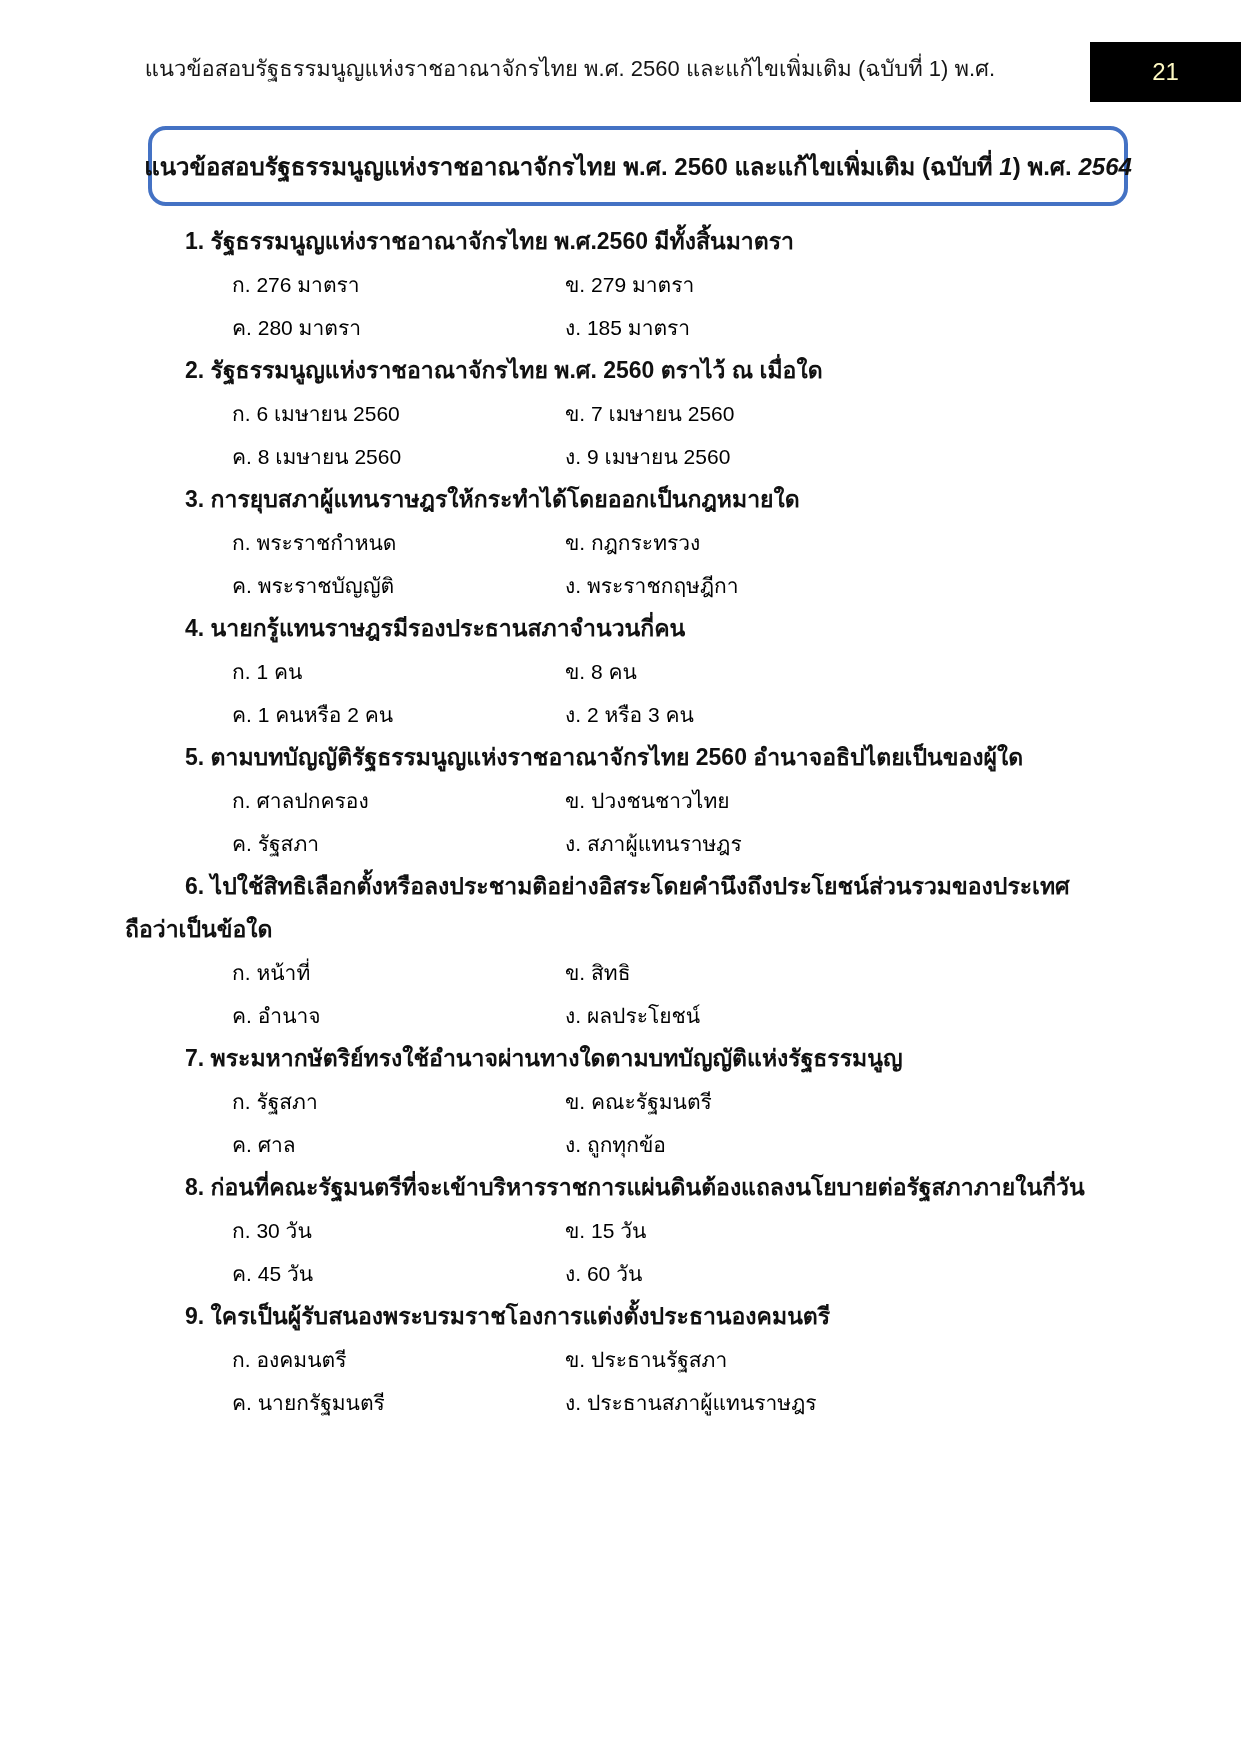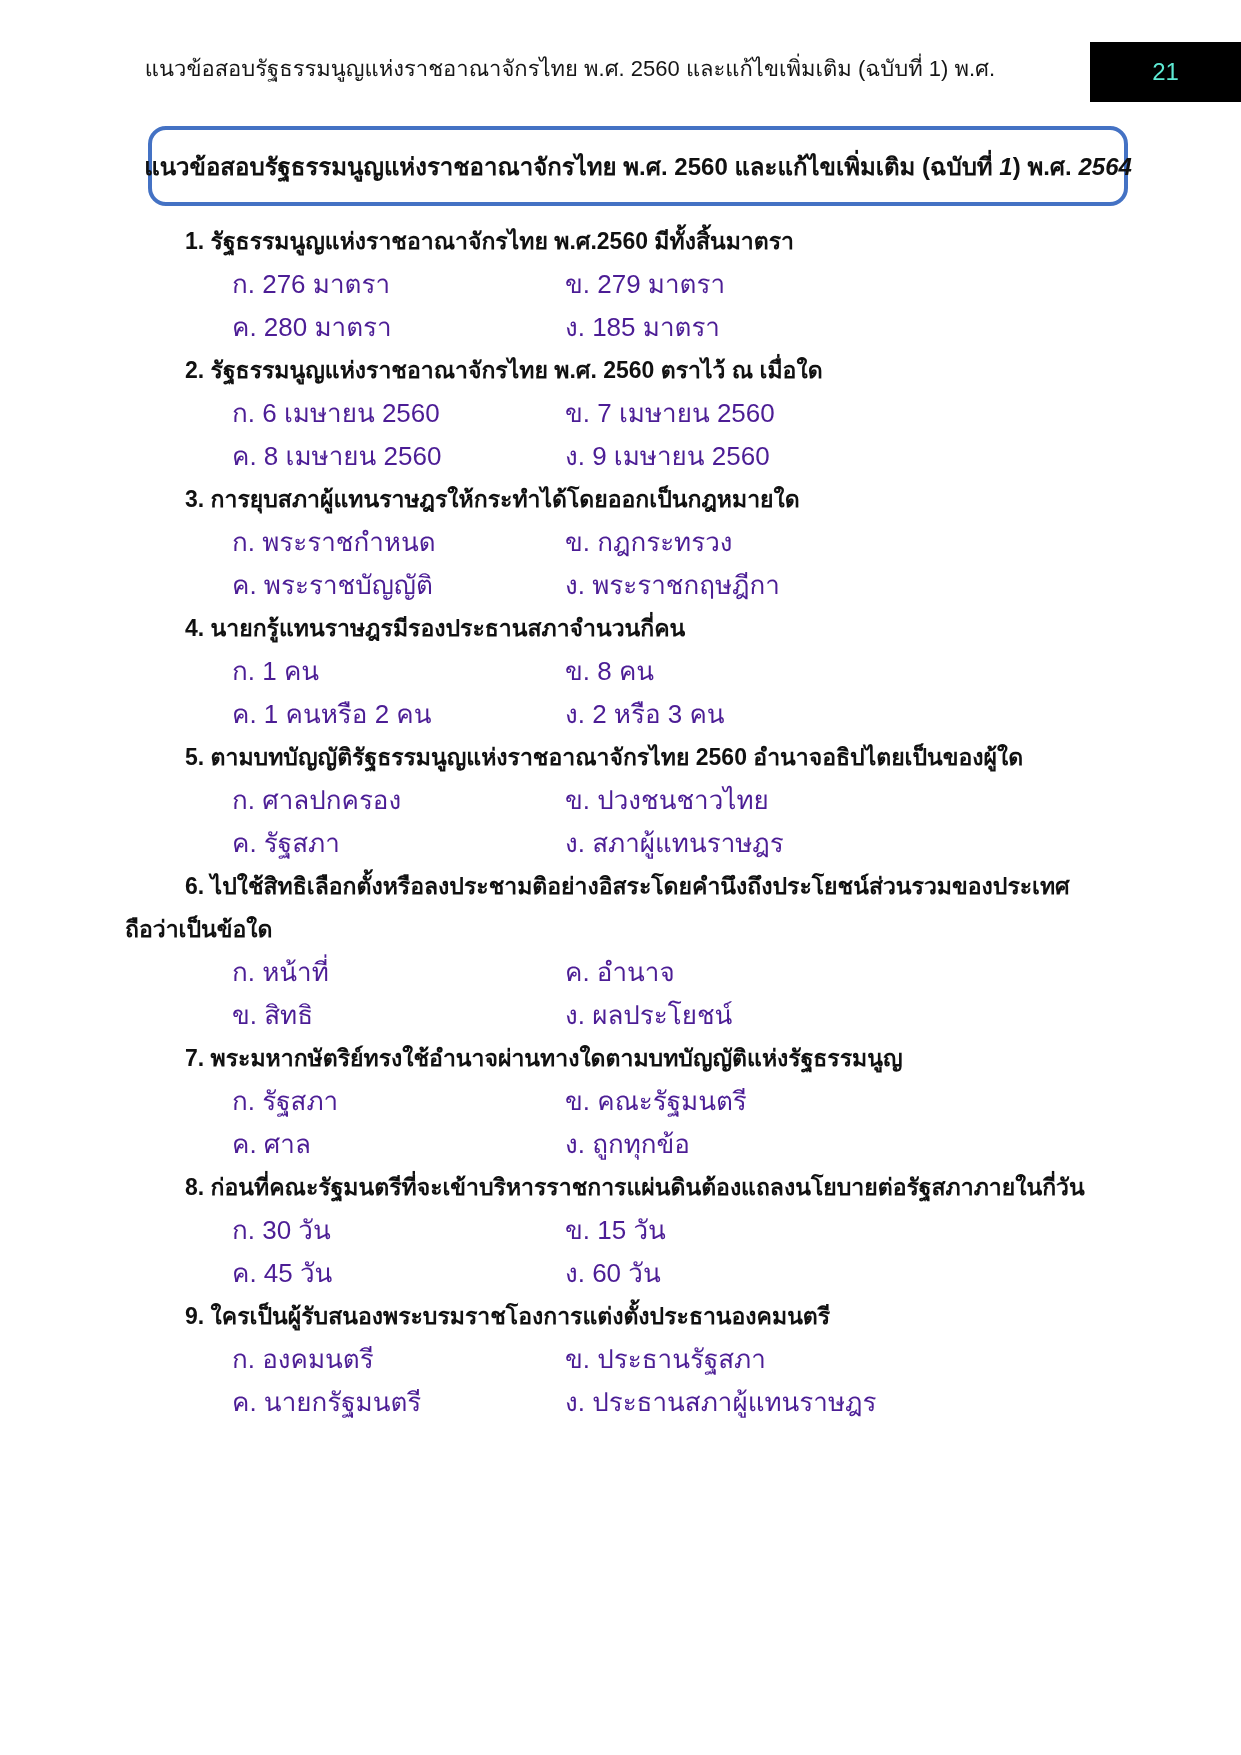--- a/index.html
+++ b/index.html
@@ -22,21 +22,21 @@
     font-size: 22px;
     line-height: 34px;
     color: #161616;
     white-space: nowrap;
   }
   .page-number-box {
     position: absolute;
     top: 42px; left: 1090px;
     width: 151px; height: 60px;
     background: #000000;
-    color: #5eead4;
+    color: #fef9c3;
     display: flex;
     align-items: center;
     justify-content: center;
     font-size: 24px;
   }
 
   
   .title-box {
     position: absolute;
     top: 126px; left: 148px;
@@ -67,24 +67,24 @@
     font-weight: bold;
     line-height: 43px;
     text-indent: 60px;
     margin: 0;
     color: #111111;
   }
   .options-grid {
     display: grid;
     grid-template-columns: 333px auto;
     padding-left: 107px;
-    font-size: 26px;
+    font-size: 21px;
     font-weight: normal;
     line-height: 43px;
-    color: #4c1d95;
+    color: #000000;
   }
 
   
   .footer-divider {
     position: absolute;
     top: 1621px; left: 147px;
     width: 955px; height: 7px;
     background: #4472C4;
     border-top: 2px solid #2F5496;
     border-bottom: 2px solid #2F5496;
@@ -197,23 +197,23 @@
 
     <div class="option"><span>ง.</span> <span>สภาผู้แทนราษฎร</span></div>
   </div>
     </div>
 
     <div class="question-block">
       <p class="q-text"><span>6.</span> <span>ไปใช้สิทธิเลือกตั้งหรือลงประชามติอย่างอิสระโดยคำนึงถึงประโยชน์ส่วนรวมของประเทศถือว่าเป็น​ข้อใด</span></p>
       <div class="options-grid">
     <div class="option"><span>ก.</span> <span>หน้าที่</span></div>
 
+    <div class="option"><span>ข.</span> <span>สิทธิ</span></div>
+
     <div class="option"><span>ค.</span> <span>อำนาจ</span></div>
-
-    <div class="option"><span>ข.</span> <span>สิทธิ</span></div>
 
     <div class="option"><span>ง.</span> <span>ผลประโยชน์</span></div>
   </div>
     </div>
 
     <div class="question-block">
       <p class="q-text"><span>7.</span> <span>พระมหากษัตริย์ทรงใช้อำนาจผ่านทางใดตามบทบัญญัติแห่งรัฐธรรมนูญ</span></p>
       <div class="options-grid">
     <div class="option"><span>ก.</span> <span>รัฐสภา</span></div>
 

